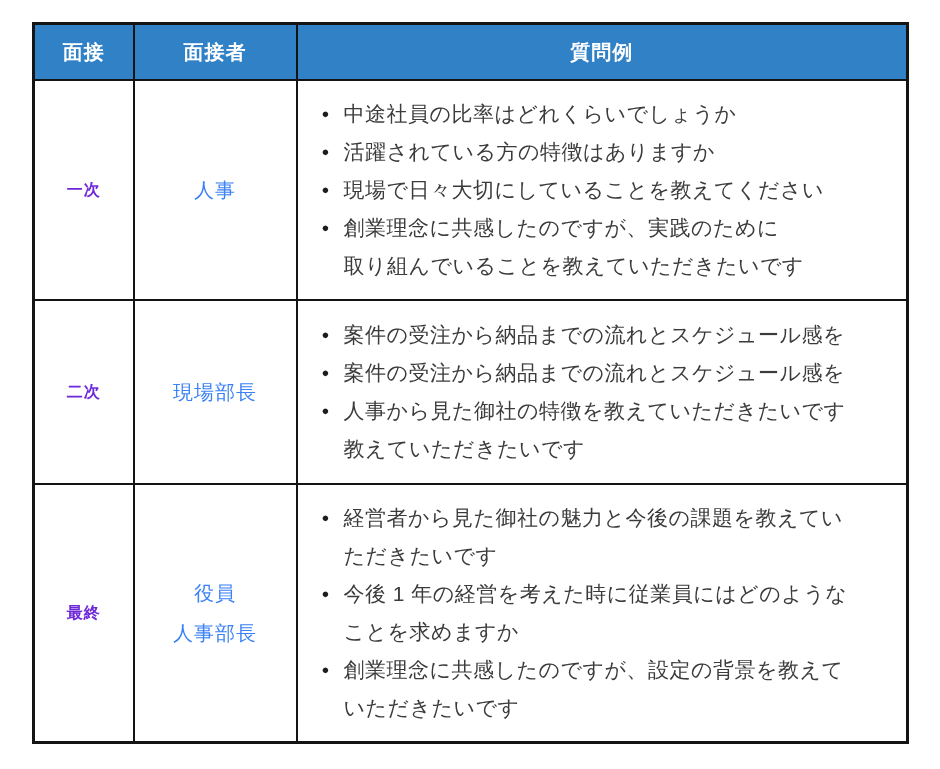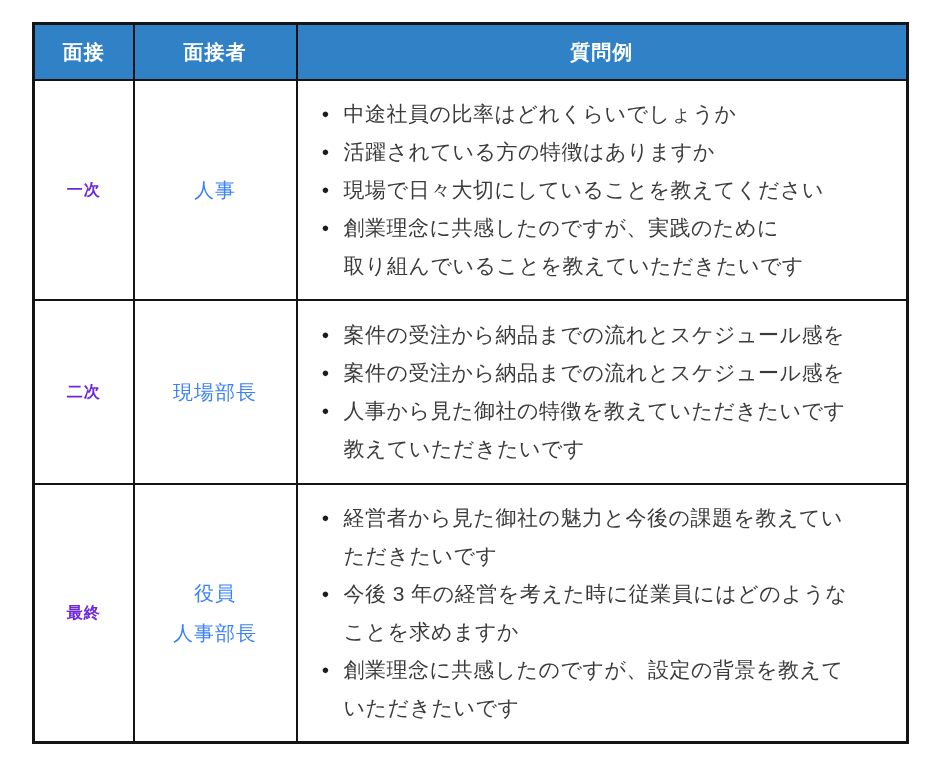--- a/index.html
+++ b/index.html
@@ -161,21 +161,21 @@
 人事部長</td>
       <td class="questions">
         <ul class="qlist">
           <li class="q">
             <span class="bullet">●</span>
             <span class="qtext">経営者から見た御社の魅力と今後の課題を教えてい
 ただきたいです</span>
           </li>
           <li class="q">
             <span class="bullet">●</span>
-            <span class="qtext">今後 3 年の経営を考えた時に従業員にはどのような
+            <span class="qtext">今後 1 年の経営を考えた時に従業員にはどのような
 ことを求めますか</span>
           </li>
           <li class="q">
             <span class="bullet">●</span>
             <span class="qtext">創業理念に共感したのですが、設定の背景を教えて
 いただきたいです</span>
           </li>
         </ul>
       </td>
     </tr>

